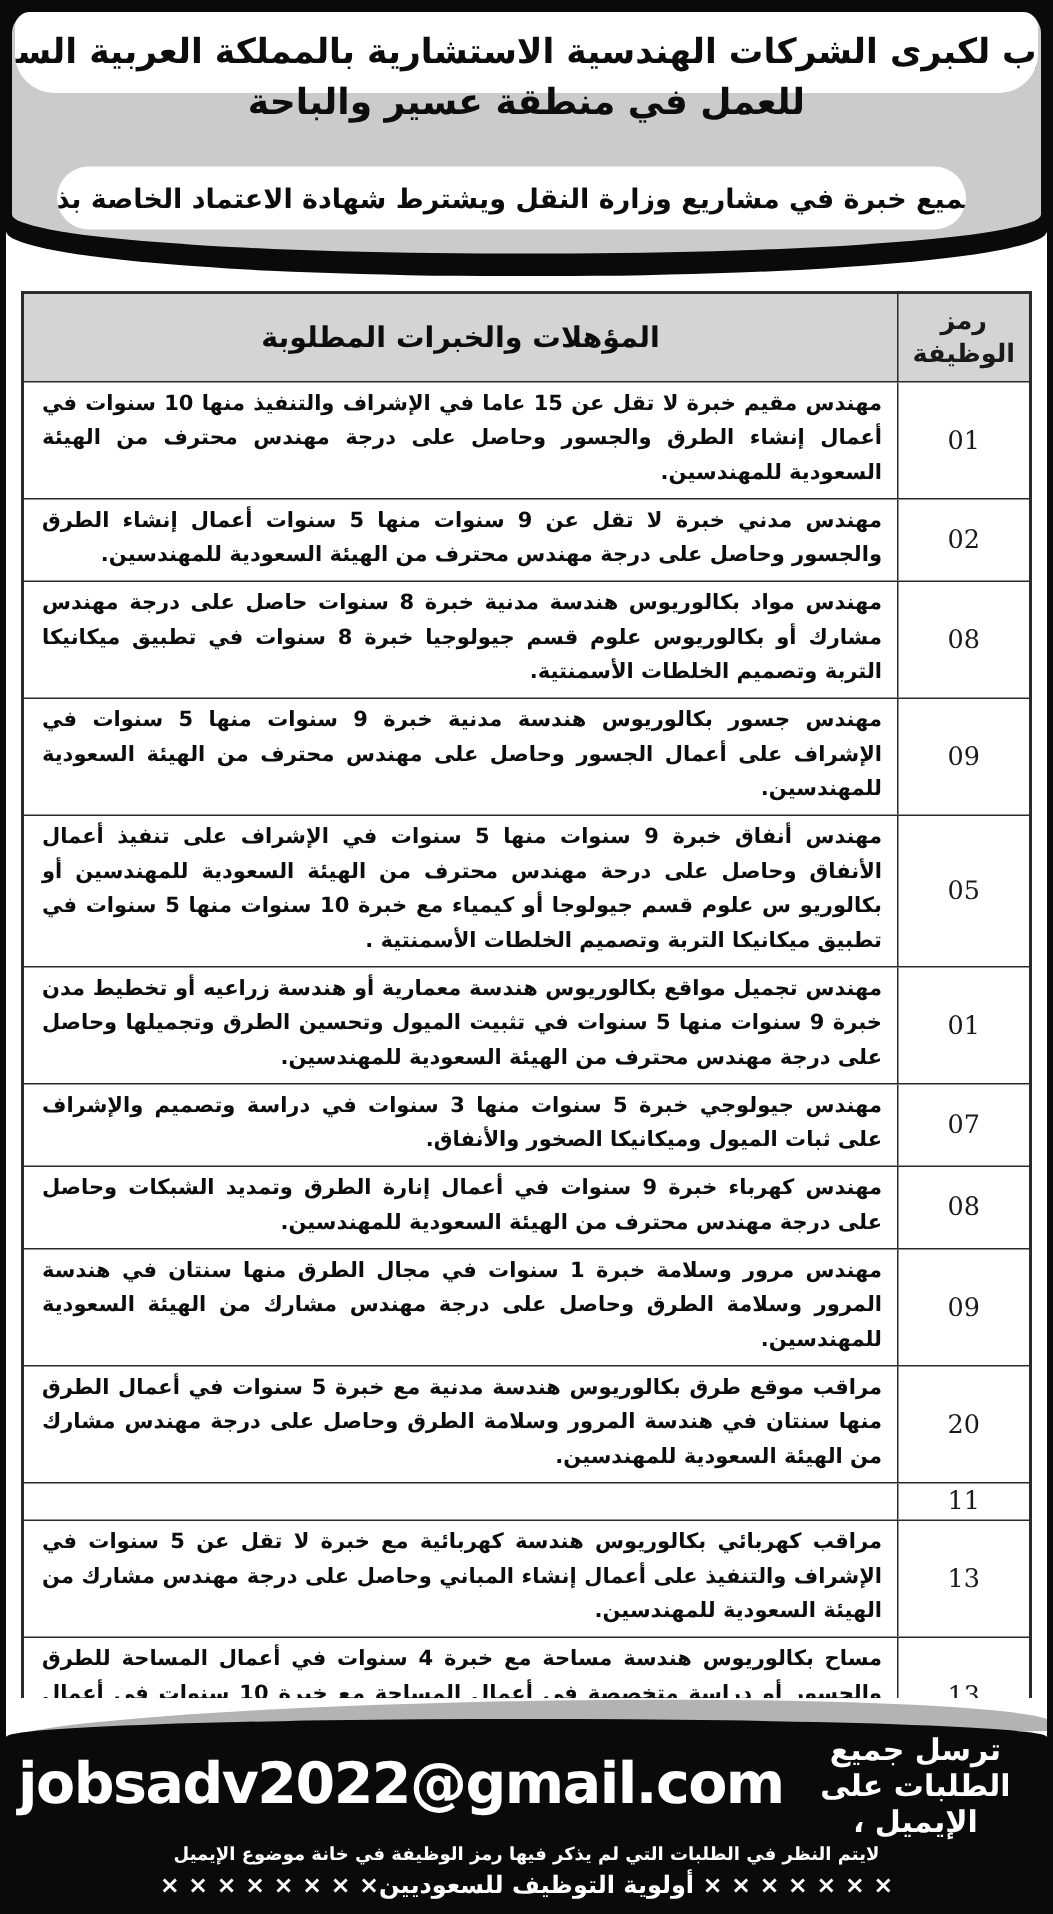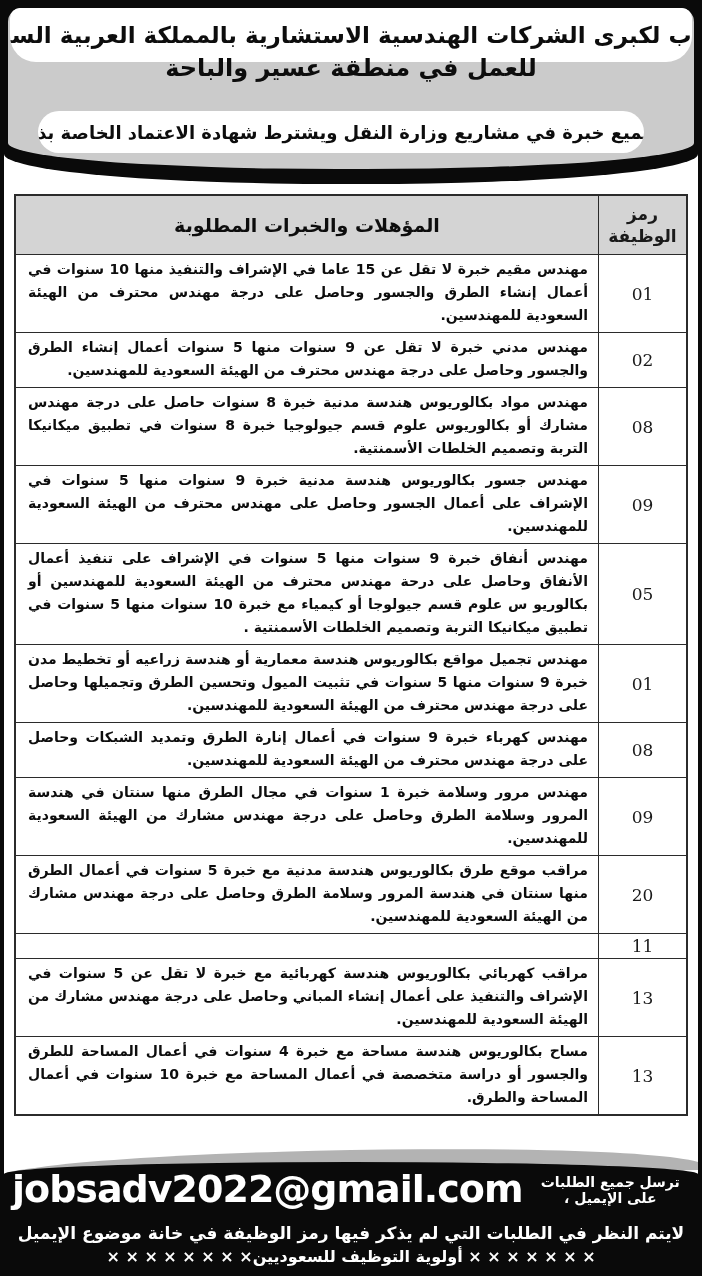--- a/index.html
+++ b/index.html
@@ -85,26 +85,26 @@
     border-radius:50% 50% 0 0 / 22px 22px 0 0;
     transform:rotate(-1deg);
   }
   .footer {
     position:relative; background:#0a0a0a; color:#ffffff;
     text-align:center;
     border-radius:50% 50% 0 0 / 12px 12px 0 0;
     padding:8px 8px 8px 8px;
   }
   .email-line { display:flex; align-items:center; justify-content:center; gap:8px; }
-  .send-label { font-size:14px; font-weight:bold; }
+  .send-label { font-size:20px; font-weight:bold; }
   .email {
     font-size:38px; font-weight:bold; direction:ltr;
     letter-spacing:-1px; line-height:1.05;
   }
-  .fnote { font-size:17px; font-weight:bold; margin-top:13px; }
+  .fnote { font-size:12px; font-weight:bold; margin-top:3px; }
   .fpriority { font-size:16px; font-weight:bold; margin-top:4px; padding-bottom:2px; }
 </style>
 </head>
 <body>
 
 <div class="ad">
 
   <div class="header">
     <div class="header-gray"></div>
     <div class="title-banner">مطلوب لكبرى الشركات الهندسية الاستشارية بالمملكة العربية السعودية</div>
@@ -136,20 +136,24 @@
         </div>
         <div class="trow">
           <div class="cell code">05</div>
           <div class="cell qual">مهندس أنفاق خبرة 9 سنوات منها 5 سنوات في الإشراف على تنفيذ أعمال الأنفاق وحاصل على درحة مهندس محترف من الهيئة السعودية للمهندسين أو بكالوريو س علوم قسم جيولوجا أو كيمياء مع خبرة 10 سنوات منها 5 سنوات في تطبيق ميكانيكا التربة وتصميم الخلطات الأسمنتية .</div>
         </div>
         <div class="trow">
           <div class="cell code">01</div>
           <div class="cell qual">مهندس تجميل مواقع بكالوريوس هندسة معمارية أو هندسة زراعيه أو تخطيط مدن خبرة 9 سنوات منها 5 سنوات في تثبيت الميول وتحسين الطرق وتجميلها وحاصل على درجة مهندس محترف من الهيئة السعودية للمهندسين.</div>
         </div>
         <div class="trow">
+          <div class="cell code">07</div>
+          <div class="cell qual">مهندس جيولوجي خبرة 5 سنوات منها 3 سنوات في دراسة وتصميم والإشراف على ثبات الميول وميكانيكا الصخور والأنفاق.</div>
+        </div>
+        <div class="trow">
           <div class="cell code">08</div>
           <div class="cell qual">مهندس كهرباء خبرة 9 سنوات في أعمال إنارة الطرق وتمديد الشبكات وحاصل على درجة مهندس محترف من الهيئة السعودية للمهندسين.</div>
         </div>
         <div class="trow">
           <div class="cell code">09</div>
           <div class="cell qual">مهندس مرور وسلامة خبرة 1 سنوات في مجال الطرق منها سنتان في هندسة المرور وسلامة الطرق وحاصل على درجة مهندس مشارك من الهيئة السعودية للمهندسين.</div>
         </div>
         <div class="trow">
           <div class="cell code">20</div>
           <div class="cell qual">مراقب موقع طرق بكالوريوس هندسة مدنية مع خبرة 5 سنوات في أعمال الطرق منها سنتان في هندسة المرور وسلامة الطرق وحاصل على درجة مهندس مشارك من الهيئة السعودية للمهندسين.</div>

